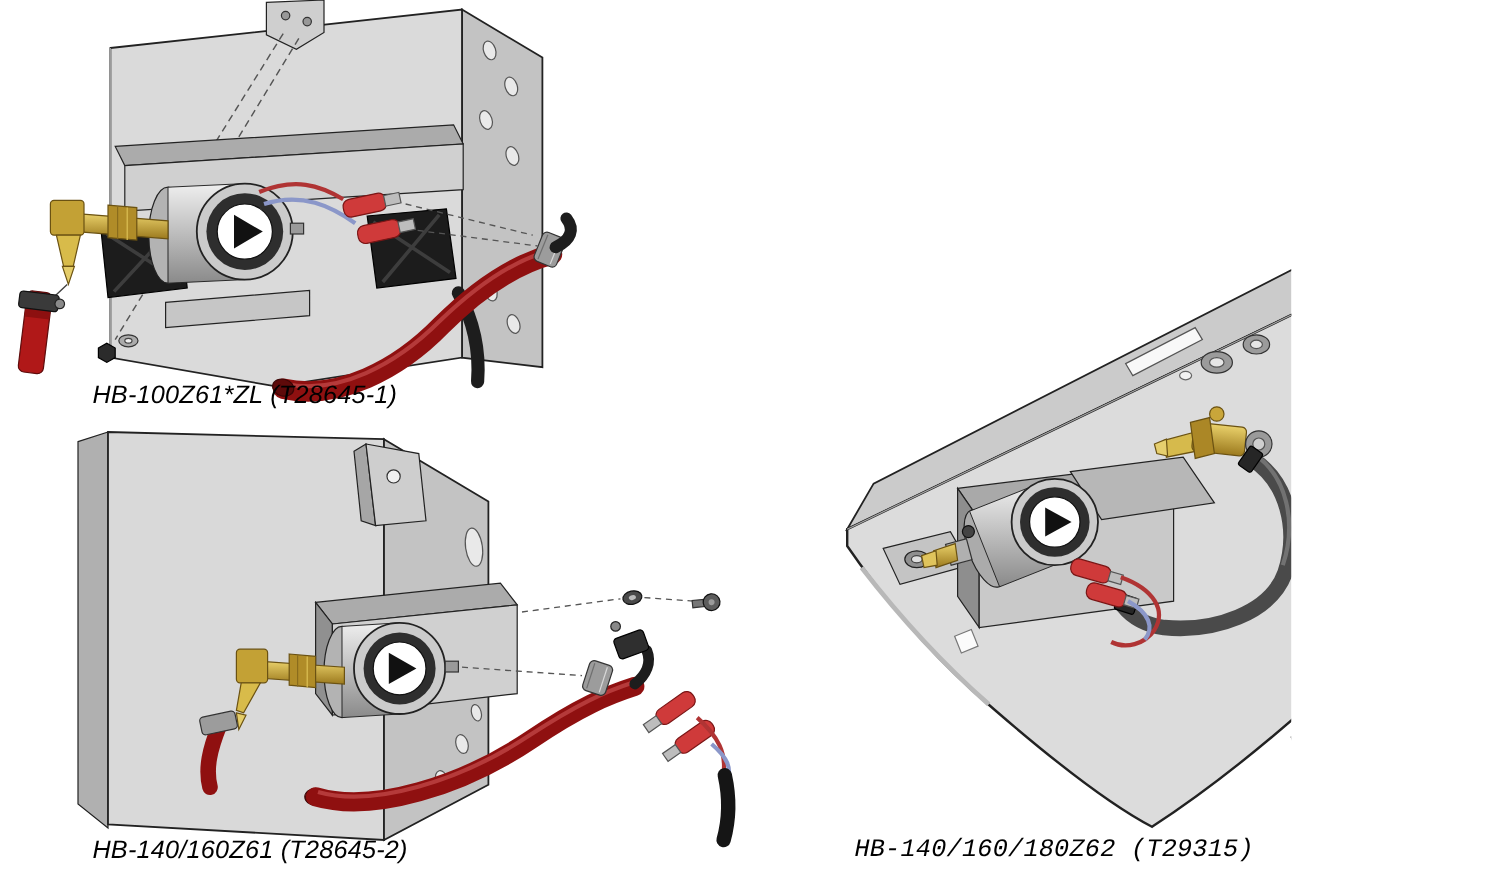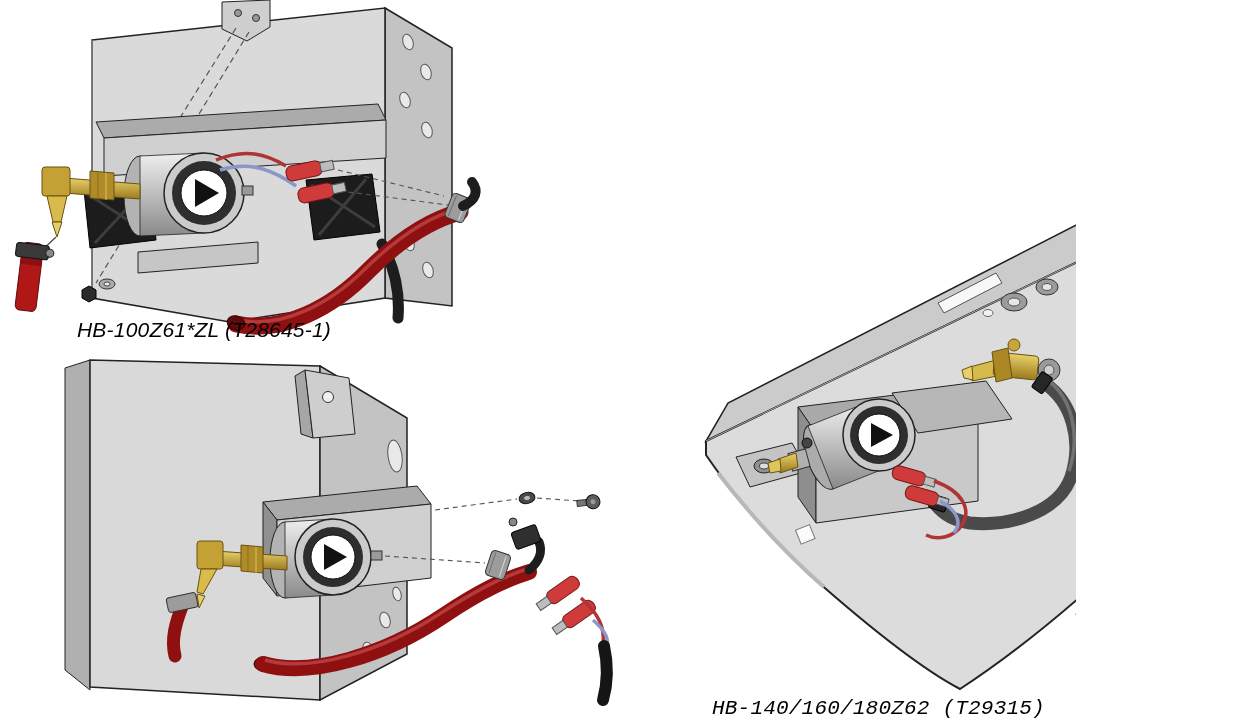--- a/index.html
+++ b/index.html
@@ -325,15 +325,16 @@
       <g transform="rotate(16 283 291)">
         <rect x="265" y="284" width="34" height="14" rx="6" fill="#cf3a3a" stroke="#7a1515"></rect>
         <rect x="298" y="287" width="11" height="8" fill="#bdbdbd" stroke="#555"></rect>
       </g>
       <path d="M294,276 C322,286 332,304 322,320 C314,332 298,336 286,330" stroke="#b03434" stroke-width="3.5" fill="none"></path>
       <path d="M300,296 C318,306 322,318 314,328" stroke="#8b97c9" stroke-width="3.5" fill="none"></path>
     </g>
   </svg>
 
   <div class="caption cap1">HB-100Z61*ZL (T28645-1)</div>
+  <div class="caption cap2">HB-140/160Z61 (T28645-2)</div>
   <div class="caption cap3">HB-140/160/180Z62 (T29315)</div>
 
 </div>
 
 </body></html>

